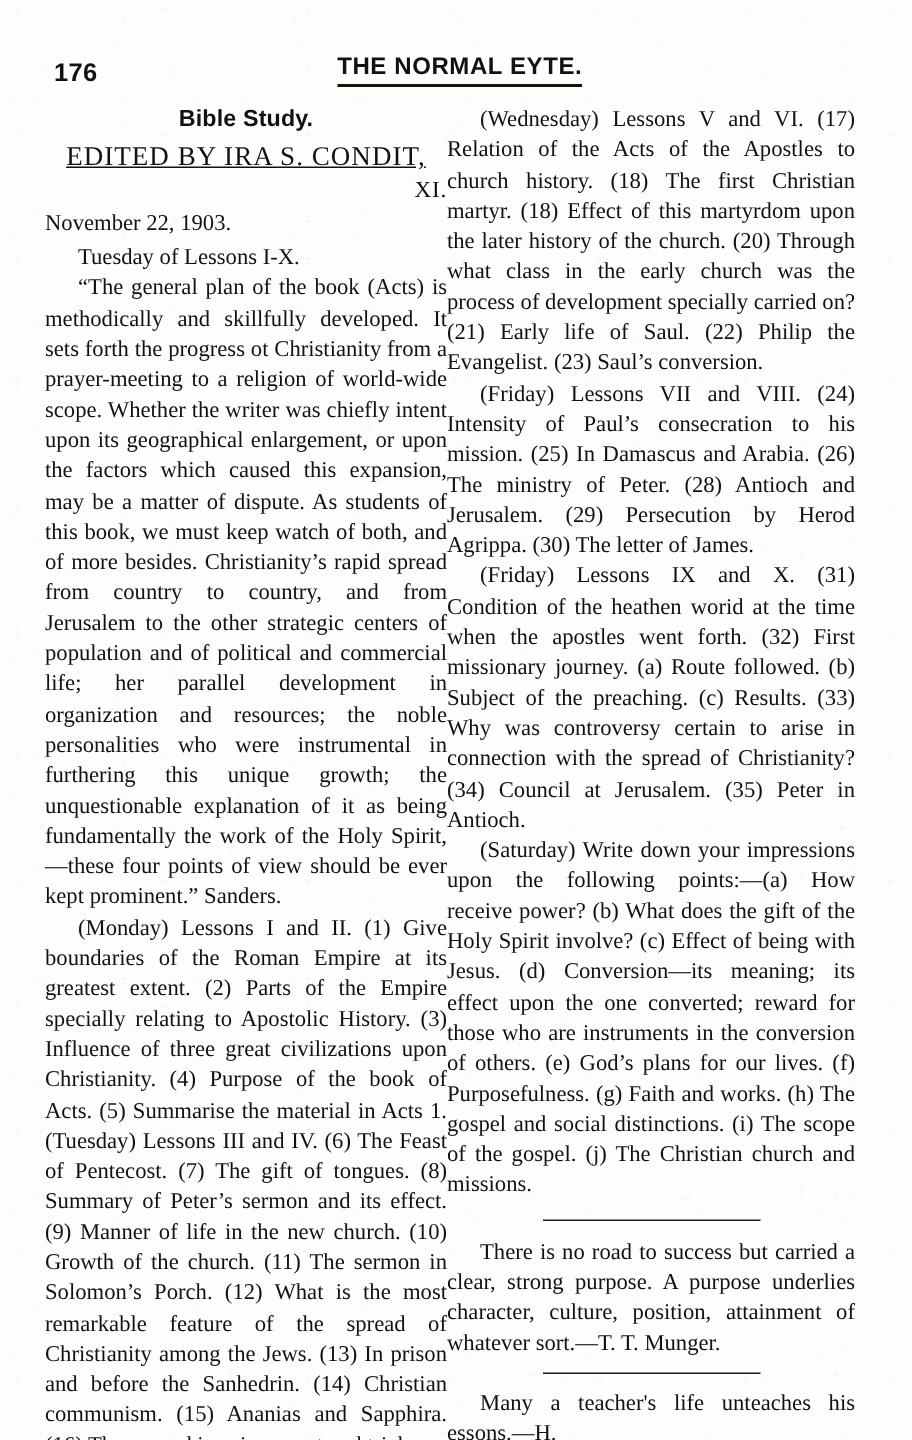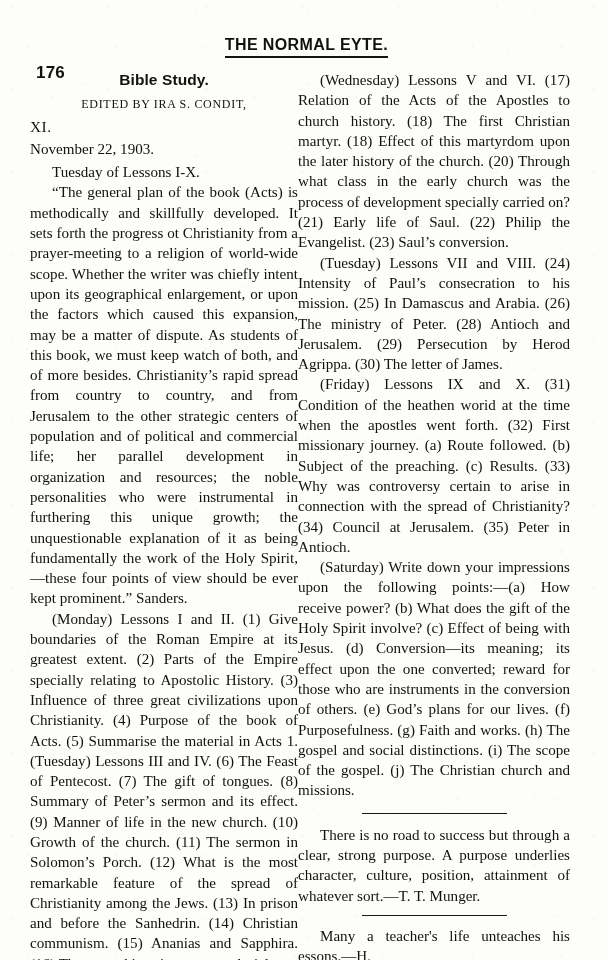--- a/index.html
+++ b/index.html
@@ -47,21 +47,20 @@
     height: 30px;
   }
   .folio {
     position: absolute;
     left: 36px;
     top: 3px;
     font-family: "Liberation Sans", "DejaVu Sans", sans-serif;
     font-weight: bold;
     font-size: 17px;
     letter-spacing: .2px;
-    margin-top: 24px;
   }
   .running-head {
     position: absolute;
     left: 17px; right: 0;
     top: 0;
     text-align: center;
   }
   .running-head-text {
     display: inline-block;
     font-family: "Liberation Sans", "DejaVu Sans", sans-serif;
@@ -95,28 +94,29 @@
   .dept-title {
     text-align: center;
     font-family: "Liberation Sans", "DejaVu Sans", sans-serif;
     font-weight: bold;
     font-size: 15.5px;
     margin: 0 0 4px 0;
     letter-spacing: .1px;
   }
   .dept-editor {
     text-align: center;
-    font-size: 12px;
+    font-size: 18px;
     letter-spacing: .7px;
     margin: 0 0 2px 0;
     font-variant: small-caps;
     text-transform: uppercase;
+    text-decoration: underline;
   }
   .dept-number {
-    text-align: left;
+    text-align: right;
     font-size: 15.4px;
     margin: 0 0 2px 0;
     letter-spacing: .5px;
   }
   .dept-date {
     text-align: left;
     font-size: 15.1px;
     margin: 0 0 3px 0;
     padding-right: 16px;
   }
@@ -154,27 +154,27 @@
       <div class="dept-number">XI.</div>
       <div class="dept-date">November 22, 1903.</div>
 
       <p class="body">Tuesday of Lessons I-X.</p>
       <p class="body">“The general plan of the book (Acts) is methodically and skillfully developed. It sets forth the progress ot Christianity from a prayer-meeting to a religion of world-wide scope. Whether the writer was chiefly intent upon its geographical enlargement, or upon the factors which caused this expansion, may be a matter of dispute. As students of this book, we must keep watch of both, and of more besides. Christianity’s rapid spread from country to country, and from Jerusalem to the other strategic centers of population and of political and commercial life; her parallel development in organization and resources; the noble personalities who were instrumental in furthering this unique growth; the unquestionable explanation of it as being fundamentally the work of the Holy Spirit,—these four points of view should be ever kept prominent.”   Sanders.</p>
       <p class="body">(Monday) Lessons I and II. (1) Give boundaries of the Roman Empire at its greatest extent. (2) Parts of the Empire specially relating to Apostolic History. (3) Influence of three great civilizations upon Christianity. (4) Purpose of the book of Acts. (5) Summarise the material in Acts 1. (Tuesday) Lessons III and IV. (6) The Feast of Pentecost. (7) The gift of tongues. (8) Summary of Peter’s sermon and its effect. (9) Manner of life in the new church. (10) Growth of the church. (11) The sermon in Solomon’s Porch. (12) What is the most remarkable feature of the spread of Christianity among the Jews. (13) In prison and before the Sanhedrin. (14) Christian communism. (15) Ananias and Sapphira. (16) The second imprisonment and trial.</p>
     </div>
 
     <div class="col right">
       <p class="body">(Wednesday) Lessons V and VI. (17) Relation of the Acts of the Apostles to church history. (18) The first Christian martyr. (18) Effect of this martyrdom upon the later history of the church. (20) Through what class in the early church was the process of development specially carried on? (21) Early life of Saul. (22) Philip the Evangelist. (23) Saul’s conversion.</p>
-      <p class="body">(Tuesday) Lessons VII and VIII. (24) Intensity of Paul’s consecration to his mission. (25) In Damascus and Arabia. (26) The ministry of Peter. (28) Antioch and Jerusalem. (29) Persecution by Herod Agrippa. (30) The letter of James.</p>
+      <p class="body">(Friday) Lessons VII and VIII. (24) Intensity of Paul’s consecration to his mission. (25) In Damascus and Arabia. (26) The ministry of Peter. (28) Antioch and Jerusalem. (29) Persecution by Herod Agrippa. (30) The letter of James.</p>
       <p class="body">(Friday) Lessons IX and X. (31) Condition of the heathen worid at the time when the apostles went forth. (32) First missionary journey. (a) Route followed. (b) Subject of the preaching. (c) Results. (33) Why was controversy certain to arise in connection with the spread of Christianity? (34) Council at Jerusalem. (35) Peter in Antioch.</p>
       <p class="body">(Saturday) Write down your impressions upon the following points:—(a) How receive power? (b) What does the gift of the Holy Spirit involve? (c) Effect of being with Jesus. (d) Conversion—its meaning; its effect upon the one converted; reward for those who are instruments in the conversion of others. (e) God’s plans for our lives. (f) Purposefulness. (g) Faith and works. (h) The gospel and social distinctions. (i) The scope of the gospel. (j) The Christian church and missions.</p>
 
       <div class="rule"></div>
 
-      <p class="body">There is no road to success but through a clear, strong purpose. A purpose underlies character, culture, position, attainment of whatever sort.—T. T. Munger.</p>
+      <p class="body">There is no road to success but carried a clear, strong purpose. A purpose underlies character, culture, position, attainment of whatever sort.—T. T. Munger.</p>
 
       <div class="rule tight"></div>
 
       <p class="body">Many a teacher's life unteaches his essons.—H.</p>
     </div>
 
   </div>
 </div>
 
 </body></html>

